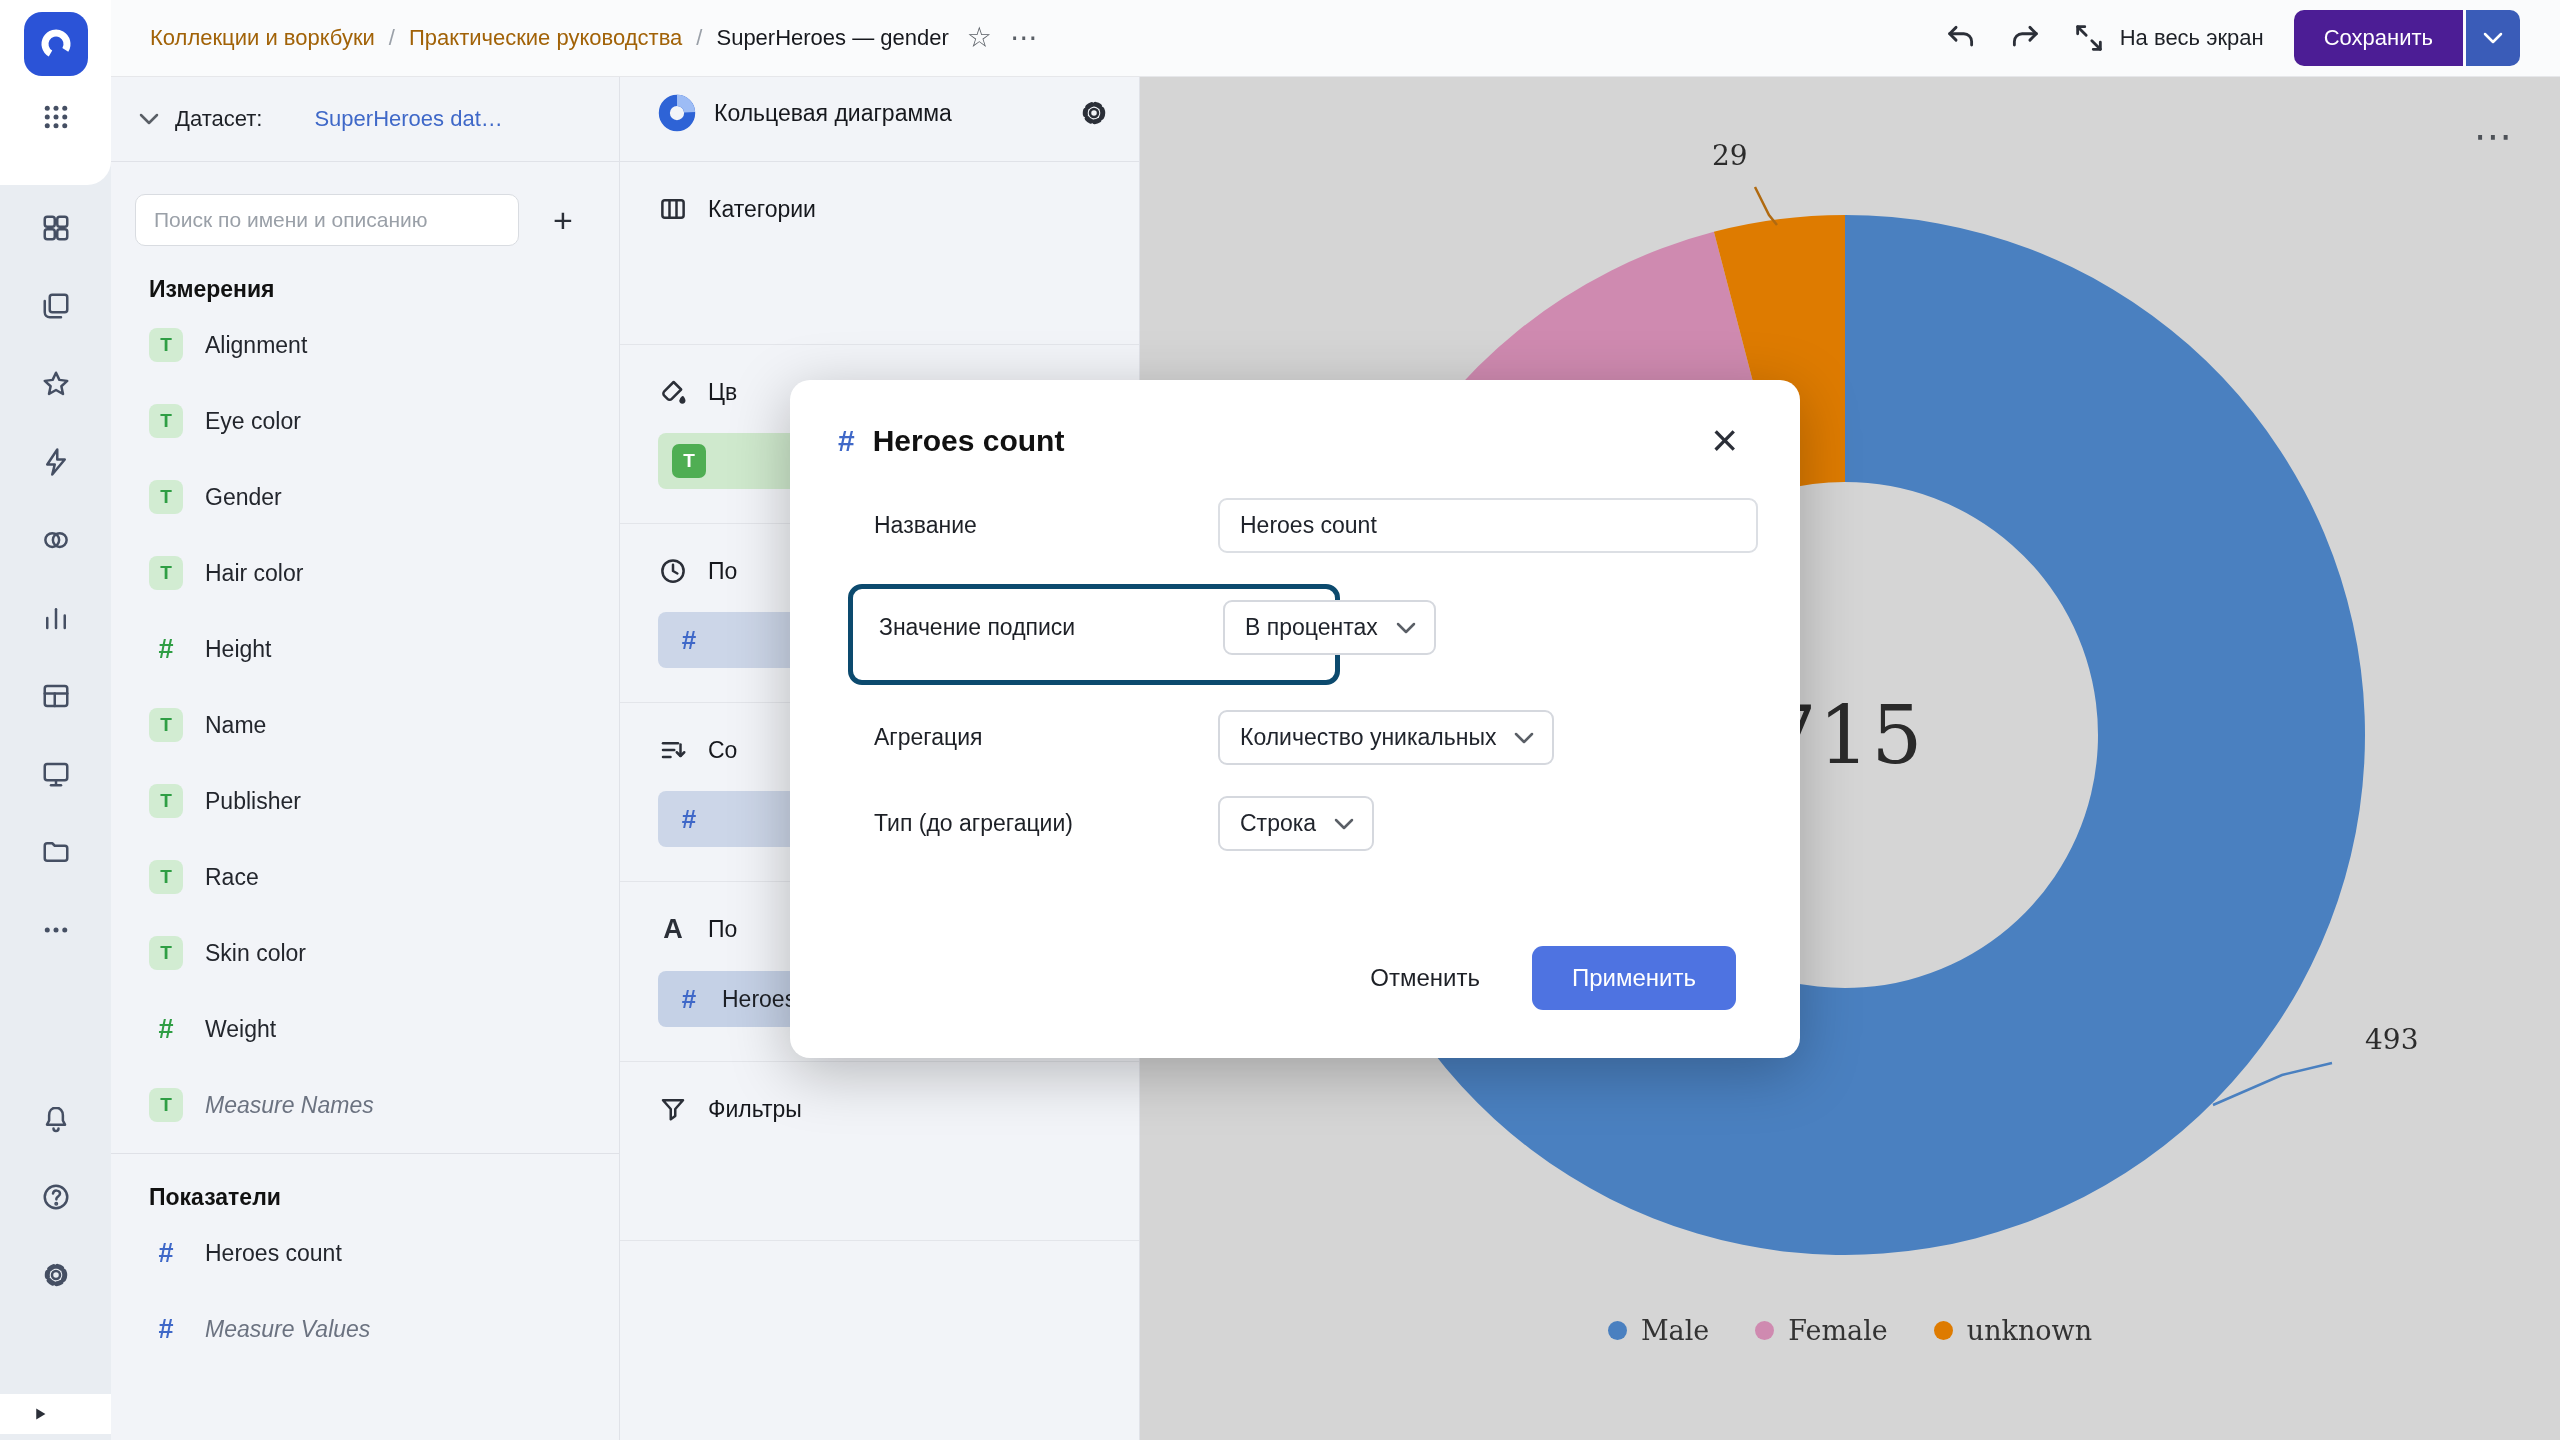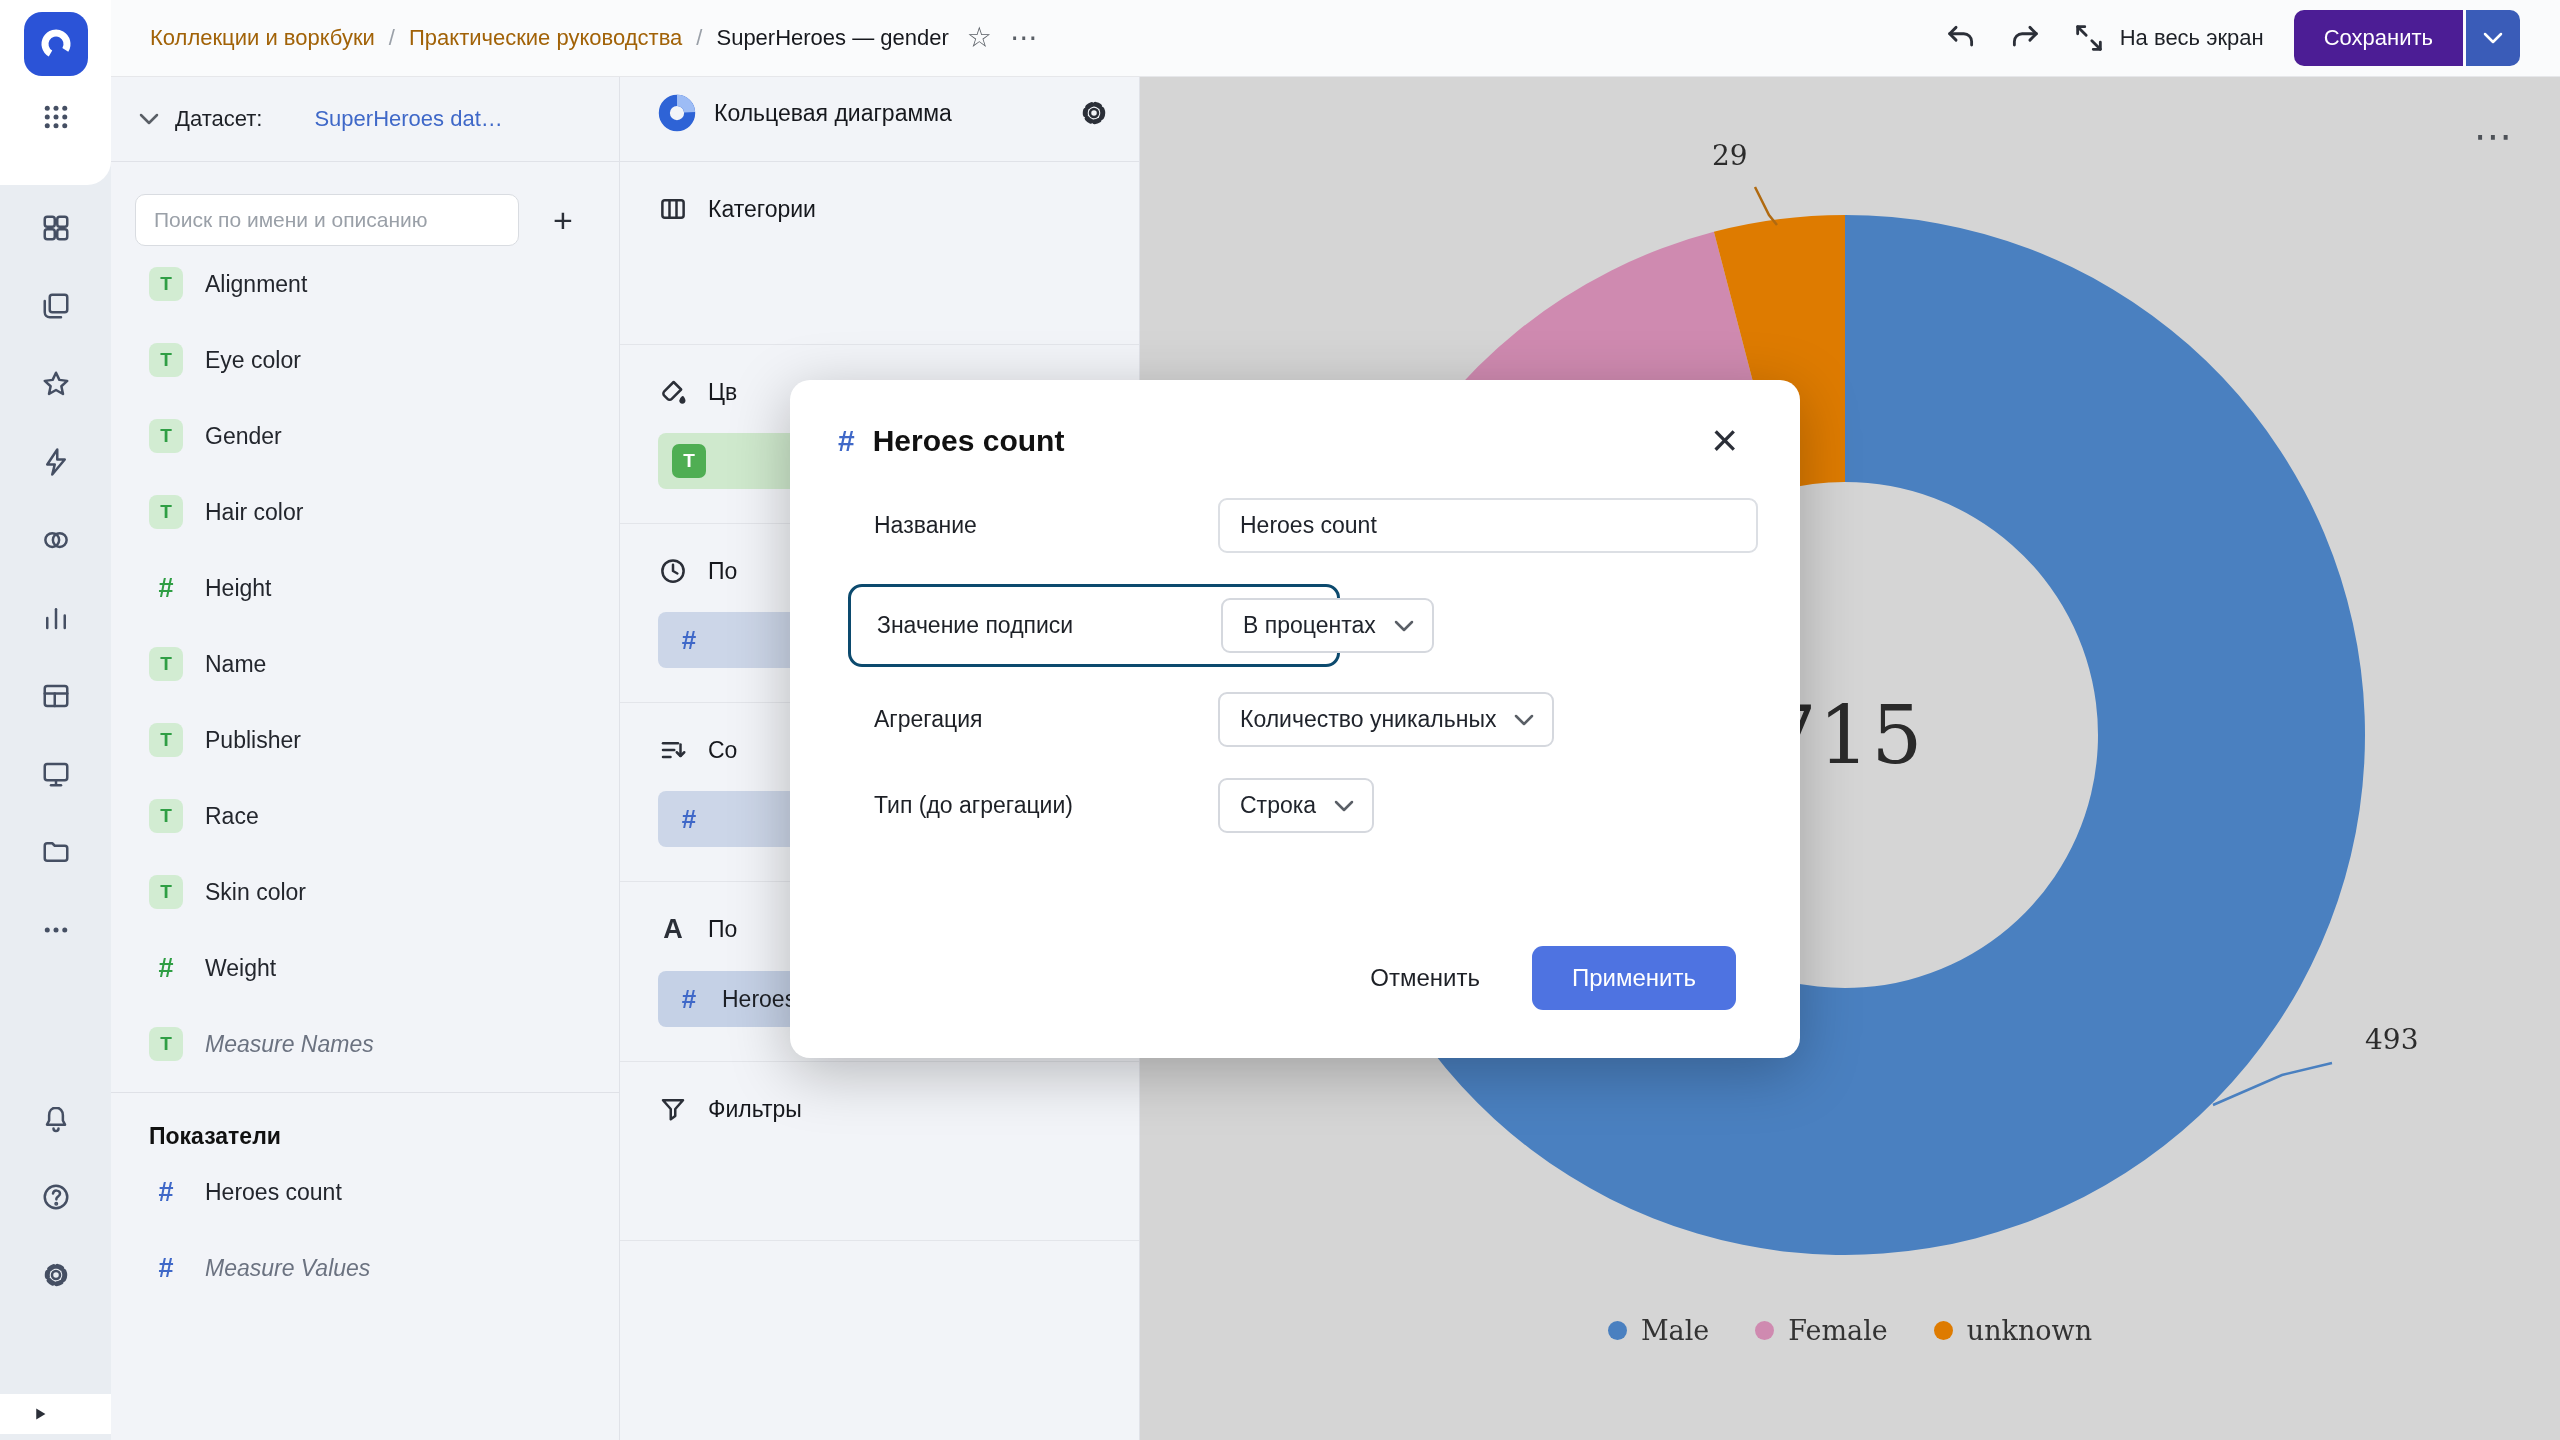--- a/index.html
+++ b/index.html
@@ -97,22 +97,22 @@
   
   .modal{position:absolute;left:790px;top:380px;width:1010px;height:678px;background:#fff;border-radius:20px;
          box-shadow:0 14px 60px rgba(0,0,0,.25);z-index:50;}
   .modal-head{display:flex;align-items:center;gap:18px;padding:44px 64px 0 48px;}
   .modal-hash{font-size:30px;font-weight:700;color:#3f68c8;}
   .modal-title{font-size:30px;font-weight:700;color:#111;}
   .modal-close{position:absolute;top:36px;right:56px;font-size:46px;color:#2b2f38;line-height:1;cursor:pointer;
                background:none;border:none;font-family:inherit;}
   .modal-body{padding:40px 64px 0 48px;margin-left:36px;}
   .m-row{display:grid;grid-template-columns:344px 1fr;align-items:center;min-height:55px;margin-bottom:31px;}
-  .m-row.highlight{border:3px solid #0c4a6e;border-radius:14px;width:492px;margin-left:-26px;
-                   padding:11px 20px 11px 26px;margin-bottom:25px;}
+  .m-row.highlight{border:5px solid #0c4a6e;border-radius:14px;width:492px;margin-left:-26px;
+                   padding:11px 20px 25px 26px;margin-bottom:25px;}
   .m-label{font-size:23px;color:#1d2026;}
   .text-input{width:540px;height:55px;border:2px solid #dcdfe4;border-radius:9px;padding:0 20px;
               font-size:23px;font-family:inherit;color:#20242c;outline:none;background:#fff;}
   .select{height:55px;border:2px solid #d5d8de;border-radius:9px;background:#fff;display:inline-flex;
           align-items:center;gap:18px;padding:0 18px 0 20px;font-size:23px;color:#20242c;cursor:pointer;width:max-content;}
   .modal-buttons{position:absolute;right:64px;bottom:48px;display:flex;align-items:center;gap:46px;}
   .btn-flat{background:none;border:none;font-size:24px;color:#1d2026;font-family:inherit;cursor:pointer;}
   .btn-apply{height:64px;padding:0 40px;border:none;border-radius:11px;background:#4e73e1;color:#fff;
              font-size:24px;font-family:inherit;cursor:pointer;}
   .chev{width:20px;height:12px;stroke:#5a5f66;fill:none;stroke-width:2.5;stroke-linecap:round;stroke-linejoin:round;}
@@ -254,20 +254,21 @@
       <svg class="chev" viewBox="0 0 20 12">
           <path d="M2 2l8 8 8-8"></path>
         </svg>
       <span class="ds-label">Датасет:</span>
       <span class="ds-link">SuperHeroes dat…</span>
     </div>
     <div class="search-row">
       <input class="search-input" type="text" placeholder="Поиск по имени и описанию" style="">
       <button class="plus-btn">+</button>
     </div>
+    <div class="sec-title">Измерения</div>
     <div>
         <div class="field-row">
           <span class="t-chip">T</span>
           <span class="name">Alignment</span>
         </div>
         <div class="field-row">
           <span class="t-chip">T</span>
           <span class="name">Eye color</span>
         </div>
         <div class="field-row">

